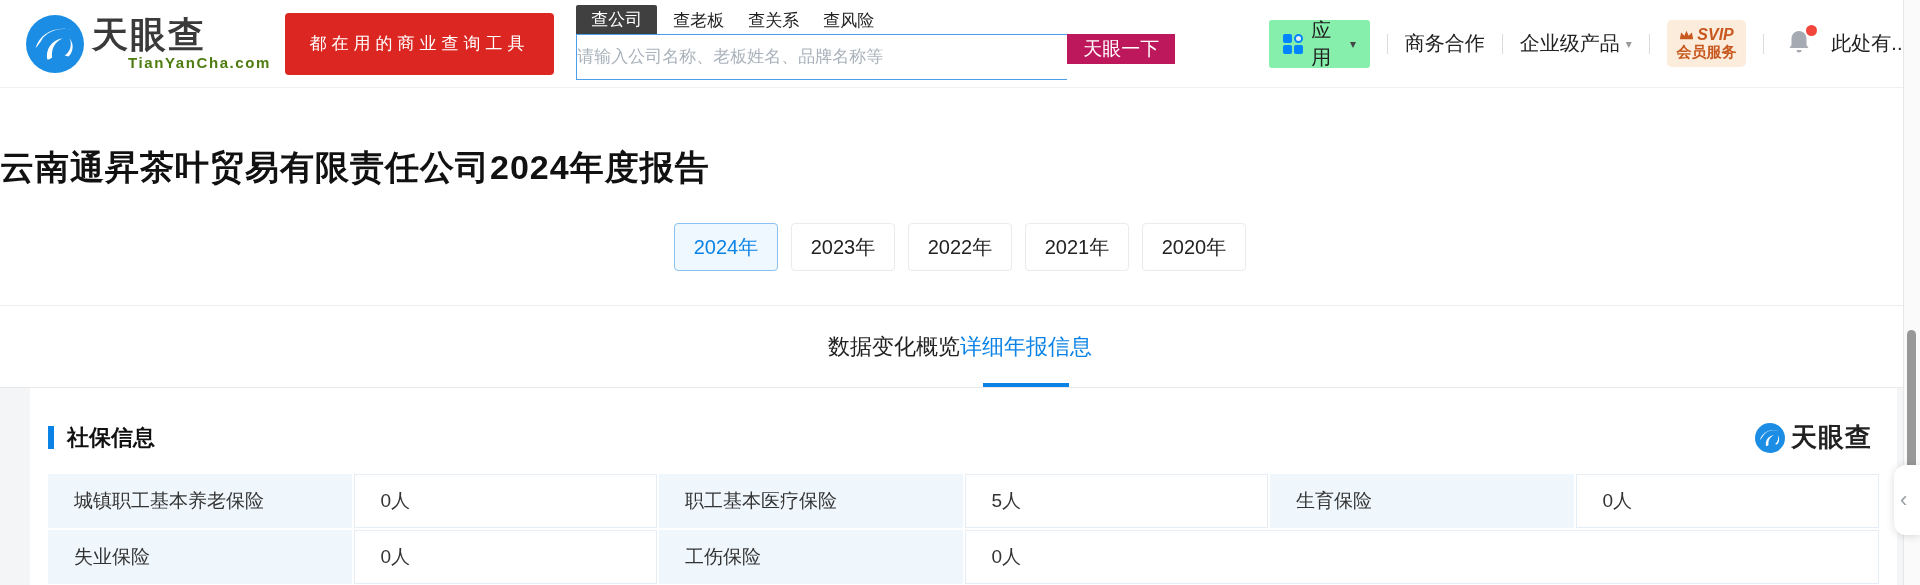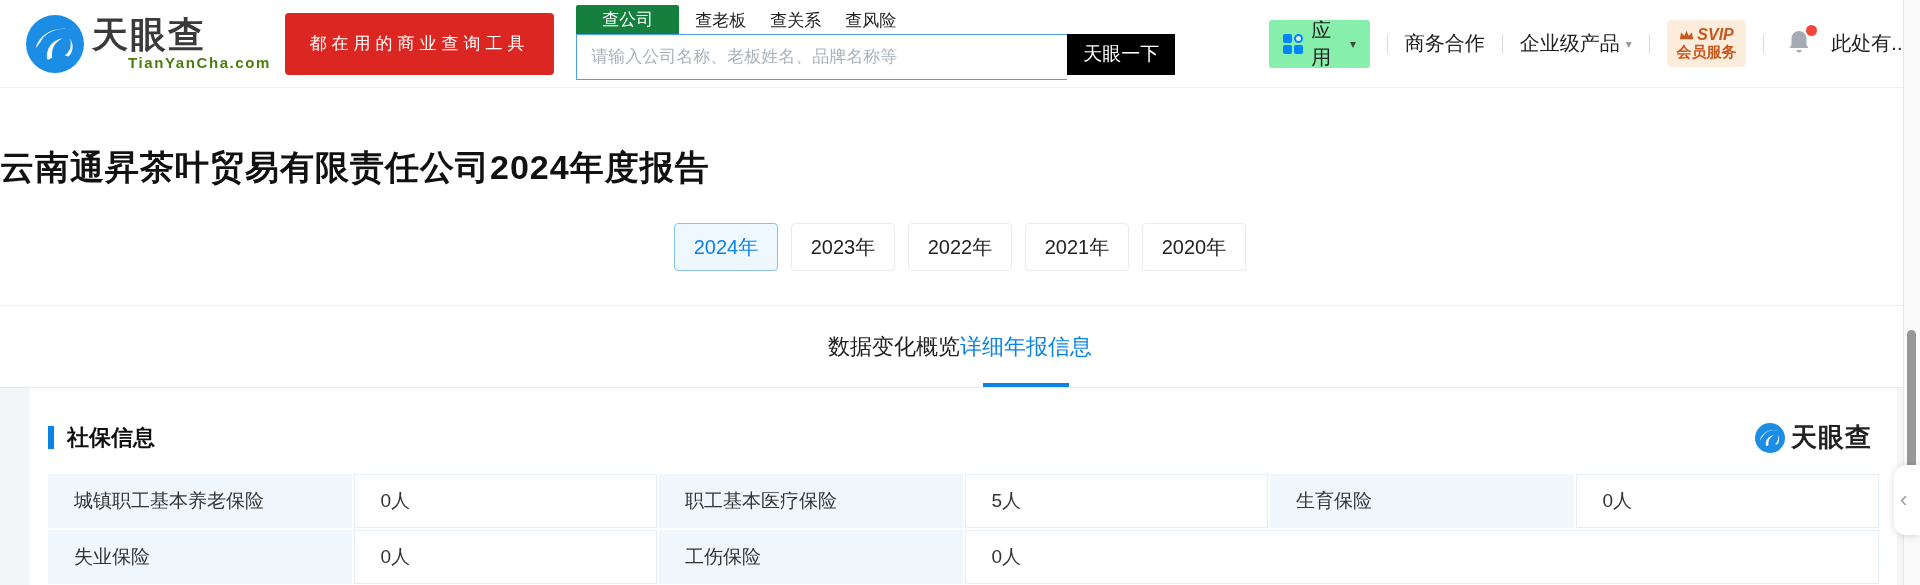--- a/index.html
+++ b/index.html
@@ -15,26 +15,26 @@
   .logo-brand { font-size:36px; font-weight:bold; color:#3a3a3a; line-height:1.05; letter-spacing:2px;}
   .logo-domain { font-size:15px; font-weight:bold; color:#4d7c0f; letter-spacing:1.6px;margin-left:36px; }
   .banner { margin-left:14px; width:292px; height:62px; background:#dc2621; border-radius:4px;
     color:#fff; display:flex; flex-direction:column; justify-content:center; align-items:center; }
   .banner-l1 { font-size:17px; letter-spacing:5px; }
   .banner-l2 { font-size:18px; letter-spacing:0.5px; margin-top:3px; }
 
   .search { margin-left:22px; width:599px; }
   .search-tabs { display:flex; align-items:flex-end; height:26px; }
   .stab { font-size:17px; color:#222; margin-right:24px; padding:2px 0; cursor:pointer; }
-  .stab.active { background:#15803d; color:#fff; margin-right:16px; padding:3px 26px; border-radius:2px 2px 0 0; }
+  .stab.active { background:#404040; color:#fff; margin-right:16px; padding:3px 15px; border-radius:2px 2px 0 0; }
   .search-row { display:flex; }
   .search-input { width:491px; height:46px; border:1px solid #4d9ee9; border-right:none;
-    padding-left:14px; font-size:17px; color:#333; outline:none; }
+    font-size:17px; color:#333; outline:none; }
   .search-input::placeholder { color:#aab2bb; }
-  .search-btn { width:108px; height:41px; background:#000000; color:#fff; border:none;
+  .search-btn { width:108px; height:30px; background:#be185d; color:#fff; border:none;
     font-size:19px; cursor:pointer; }
 
   .hnav { display:flex; align-items:center; margin-left:94px; }
   .apps-chip { display:flex; align-items:center; gap:8px; background:#86efac; border-radius:3px;
     height:48px; padding:0 14px; cursor:pointer; }
   .grid-ic { width:20px; height:20px; display:grid; grid-template-columns:9px 9px; grid-template-rows:9px 9px; gap:2px; }
   .grid-ic i { background:#0084ff; border-radius:2px; }
   .grid-ic i.ring { background:#e9f2fc; border:2px solid #0084ff; border-radius:50%; }
   .apps-label { font-size:20px; color:#222; }
   .caret { font-size:12px; color:#444; }

